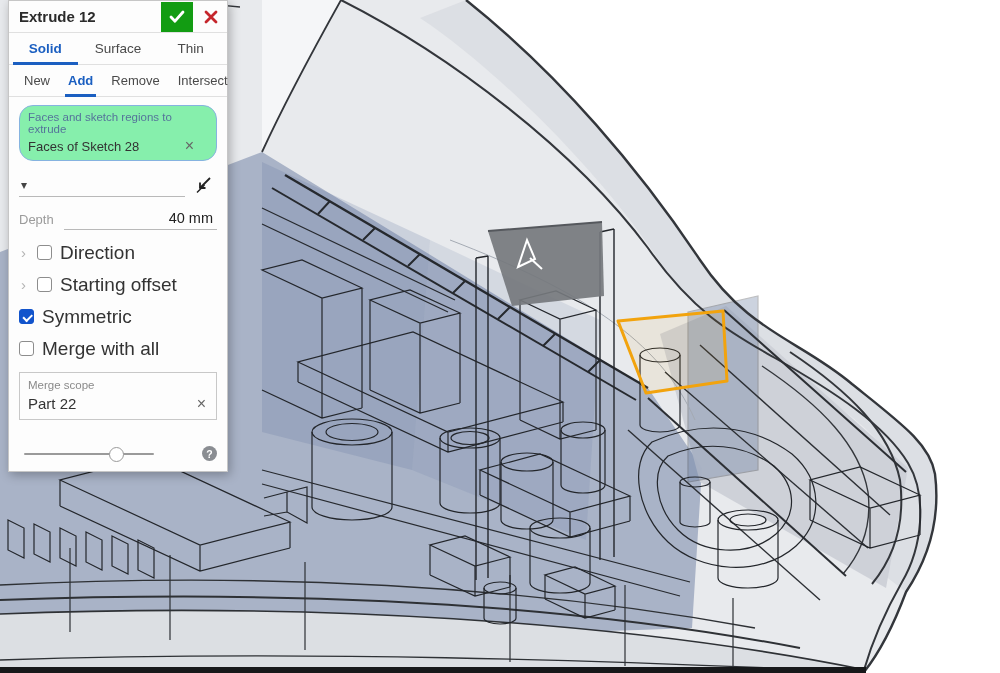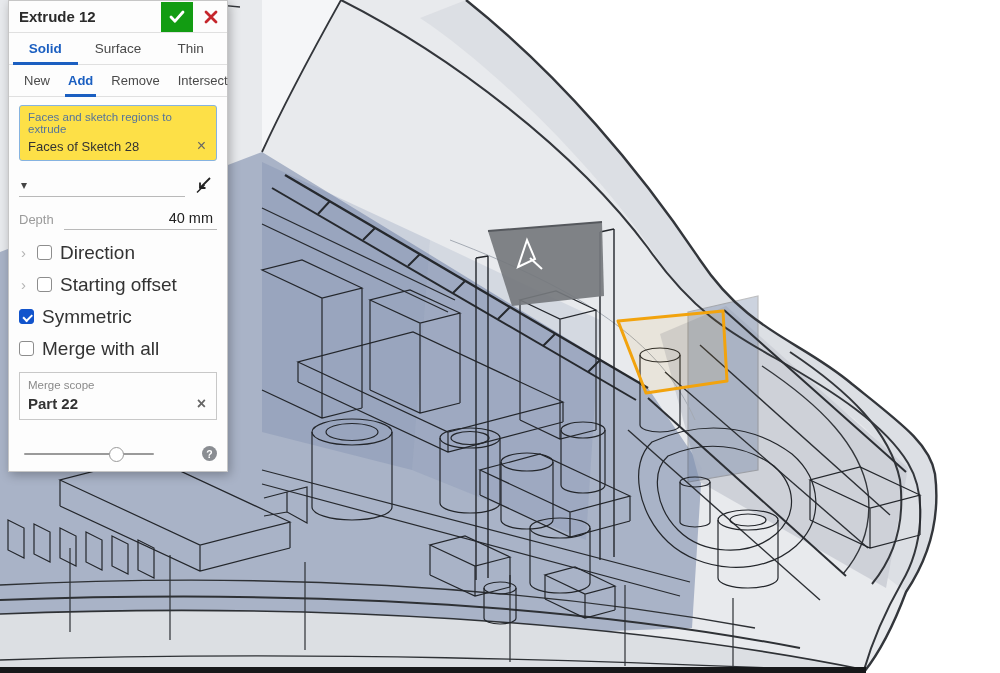--- a/index.html
+++ b/index.html
@@ -31,22 +31,22 @@
     height:3px; background:#1b5fc1; }
   .subtabrow { display:flex; height:32px; border-bottom:1px solid #e0e0e0; padding:0 6px; }
   .subtab { padding:0 9px; display:flex; align-items:center; font-size:13px; color:#4a4a4a;
     cursor:pointer; position:relative; }
   .subtab.active { color:#1b5fc1; font-weight:700; }
   .subtab.active::after { content:""; position:absolute; left:6px; right:6px; bottom:-1px;
     height:3px; background:#1b5fc1; }
 
   .dlg-body { padding:8px 10px 0 10px; }
 
-  .sel-field { background:#fde047; border:1px solid #86b3e0; border-radius:3px;
-    padding:5px 8px 6px 8px; cursor:pointer; }
+  .sel-field { background:#86efac; border:1px solid #86b3e0; border-radius:14px;
+    padding:5px 20px 6px 8px; cursor:pointer; }
   .sel-label { font-size:11.5px; color:#55749a; margin-bottom:3px; }
   .sel-value-row { display:flex; align-items:center; }
   .sel-value { flex:1; font-size:13px; color:#333; }
   .clear-x { color:#666; font-size:16px; line-height:1; padding:0 2px; cursor:pointer; }
 
   .cond-row { display:flex; align-items:flex-end; margin-top:12px; }
   .dropdown { flex:1; display:flex; align-items:center; border-bottom:1px solid #b9b9b9;
     padding:2px 2px 4px 2px; cursor:pointer; }
   .dd-value { flex:1; font-size:14.5px; color:#222; }
   .dd-caret { font-size:12px; color:#444; padding-right:2px; }
@@ -65,21 +65,21 @@
     background:#fff; margin-right:8px; position:relative; cursor:pointer; flex:none; }
   .cb.checked { background:#1254cc; border-color:#1254cc; }
   .cb.checked::after { content:""; position:absolute; left:2.5px; top:3.5px; width:7px;
     height:3.5px; border-left:2px solid #fff; border-bottom:2px solid #fff;
     transform:rotate(-45deg); }
   .opt-label { font-size:19px; color:#333; }
 
   .merge-box { margin-top:14px; border:1px solid #c8c8c8; border-radius:0;
     padding:6px 8px 7px 8px; }
   .merge-label { font-size:11.5px; color:#8a8a8a; margin-bottom:4px; }
-  .merge-value-row { display:flex; align-items:flex-end;font-weight:bold; }
+  .merge-value-row { display:flex; align-items:flex-end; }
   .merge-value { flex:1; font-size:15px; color:#333; }
 
   .dlg-footer { position:absolute; left:10px; right:10px; bottom:8px; height:18px; }
   .slider-track { position:absolute; left:5px; top:8px; width:130px; height:2px;
     background:#9a9a9a; border-radius:2px; cursor:pointer; }
   .slider-handle { position:absolute; left:85px; top:1px; width:15px; height:15px;
     background:#fff; border:1.5px solid #9a9a9a; border-radius:50%; cursor:grab; }
   .help-icon { position:absolute; right:0; top:1px; width:15px; height:15px;
     border-radius:50%; background:#8a8d92; color:#fff; font-size:10.5px; font-weight:700;
     display:flex; align-items:center; justify-content:center; cursor:pointer; }

